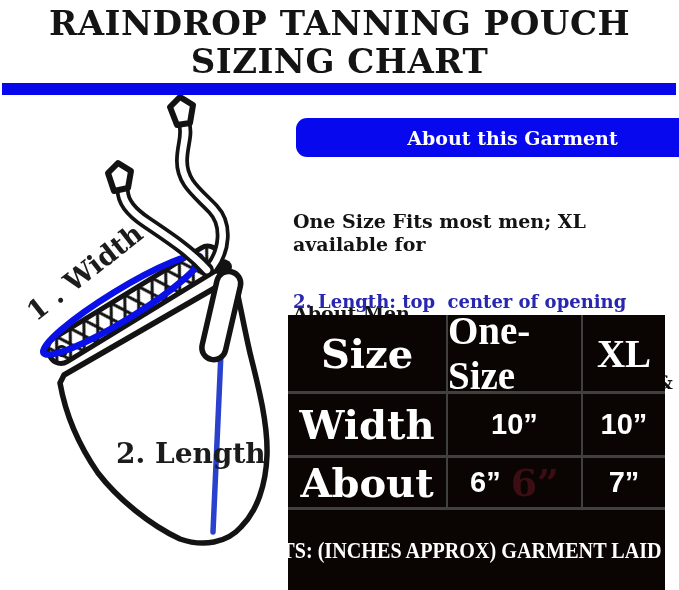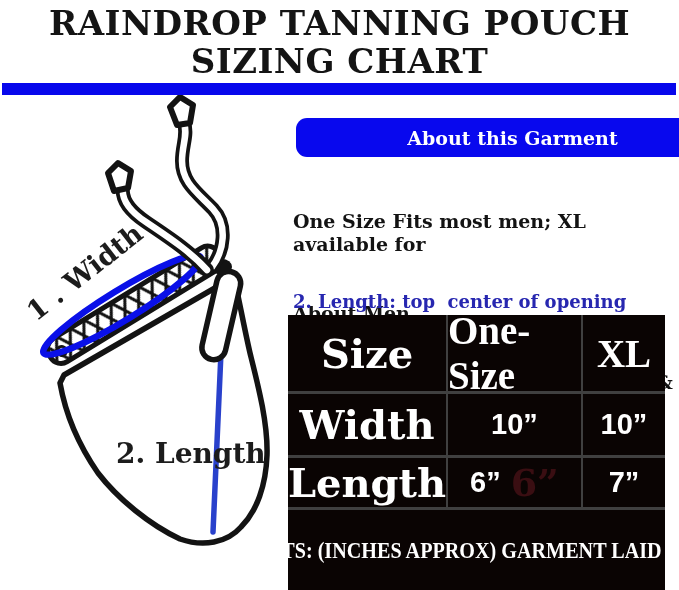--- a/index.html
+++ b/index.html
@@ -125,21 +125,21 @@
 
   <div class="size-table">
     <div class="cell label hdr">Size</div>
     <div class="cell val hdr">One-Size</div>
     <div class="cell val hdr">XL</div>
 
     <div class="cell label">Width</div>
     <div class="cell val">10”</div>
     <div class="cell val">10”</div>
 
-    <div class="cell label">Length</div>
+    <div class="cell label">About</div>
     <div class="cell val">
       <span>6”</span>
       <span class="ghost">6”</span>
     </div>
     <div class="cell val">7”</div>
 
     <div class="cell tfoot">
       <span>*UNITS: (INCHES APPROX) GARMENT LAID FLAT</span>
     </div>
   </div>

